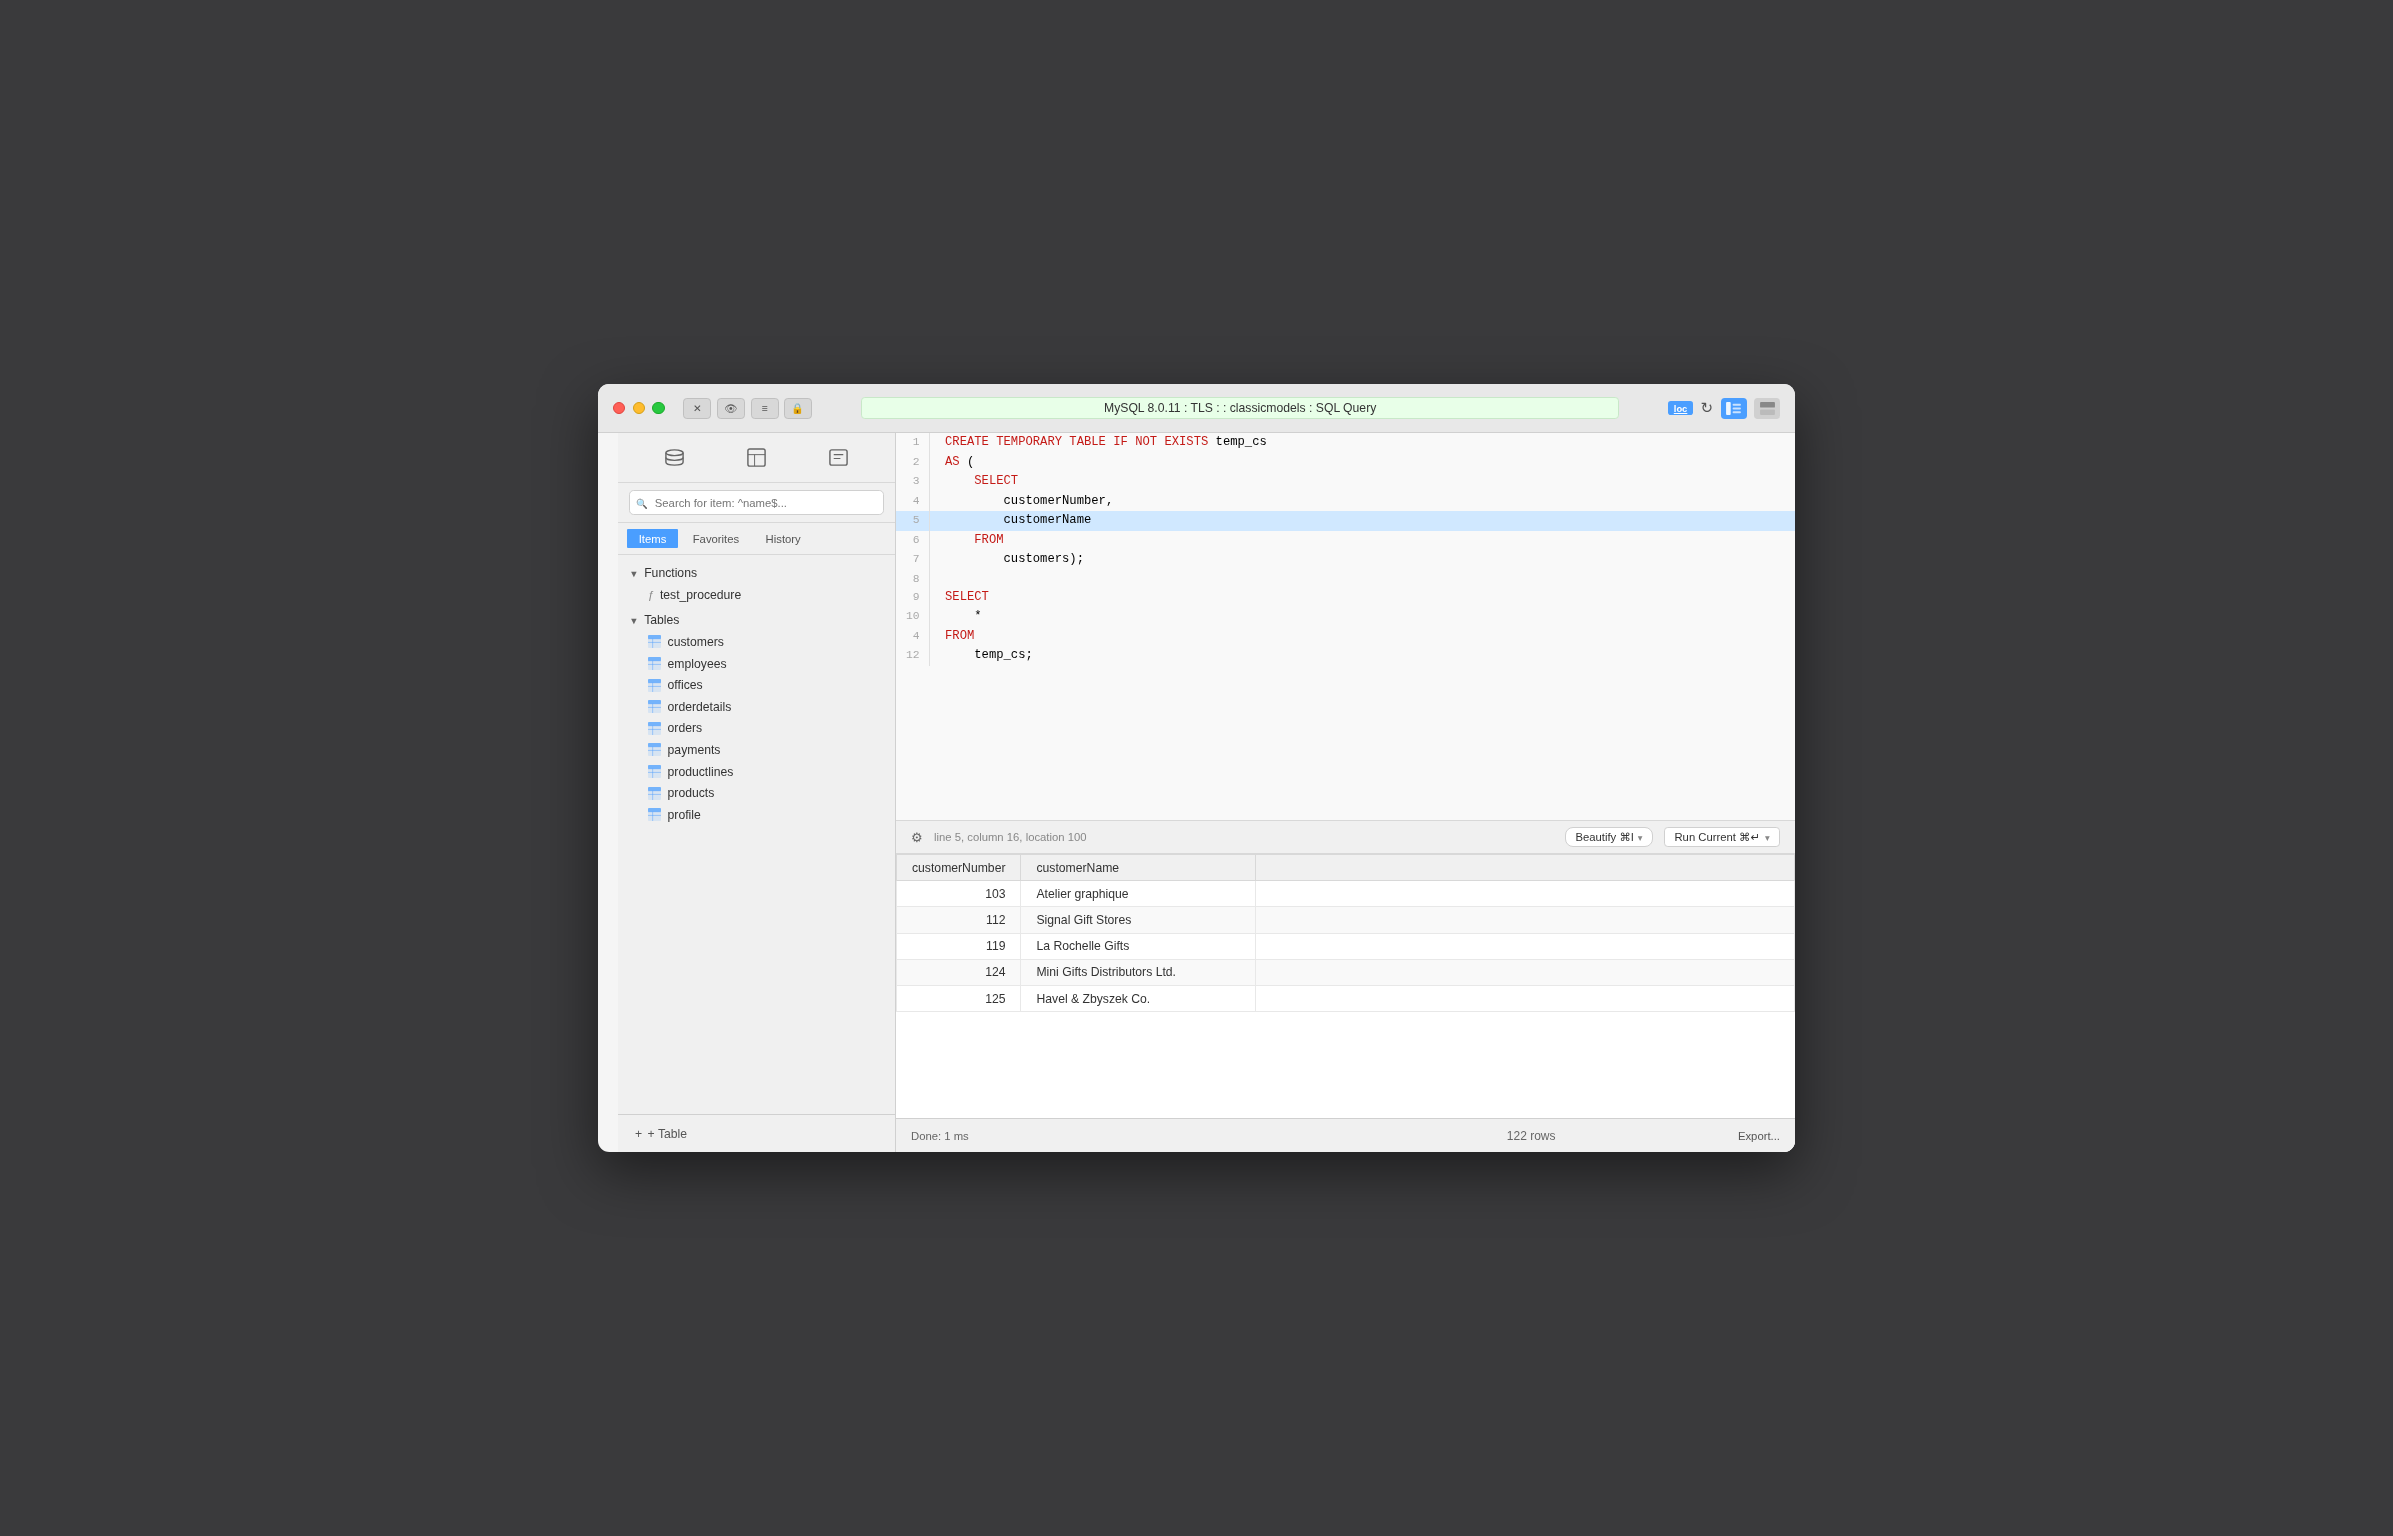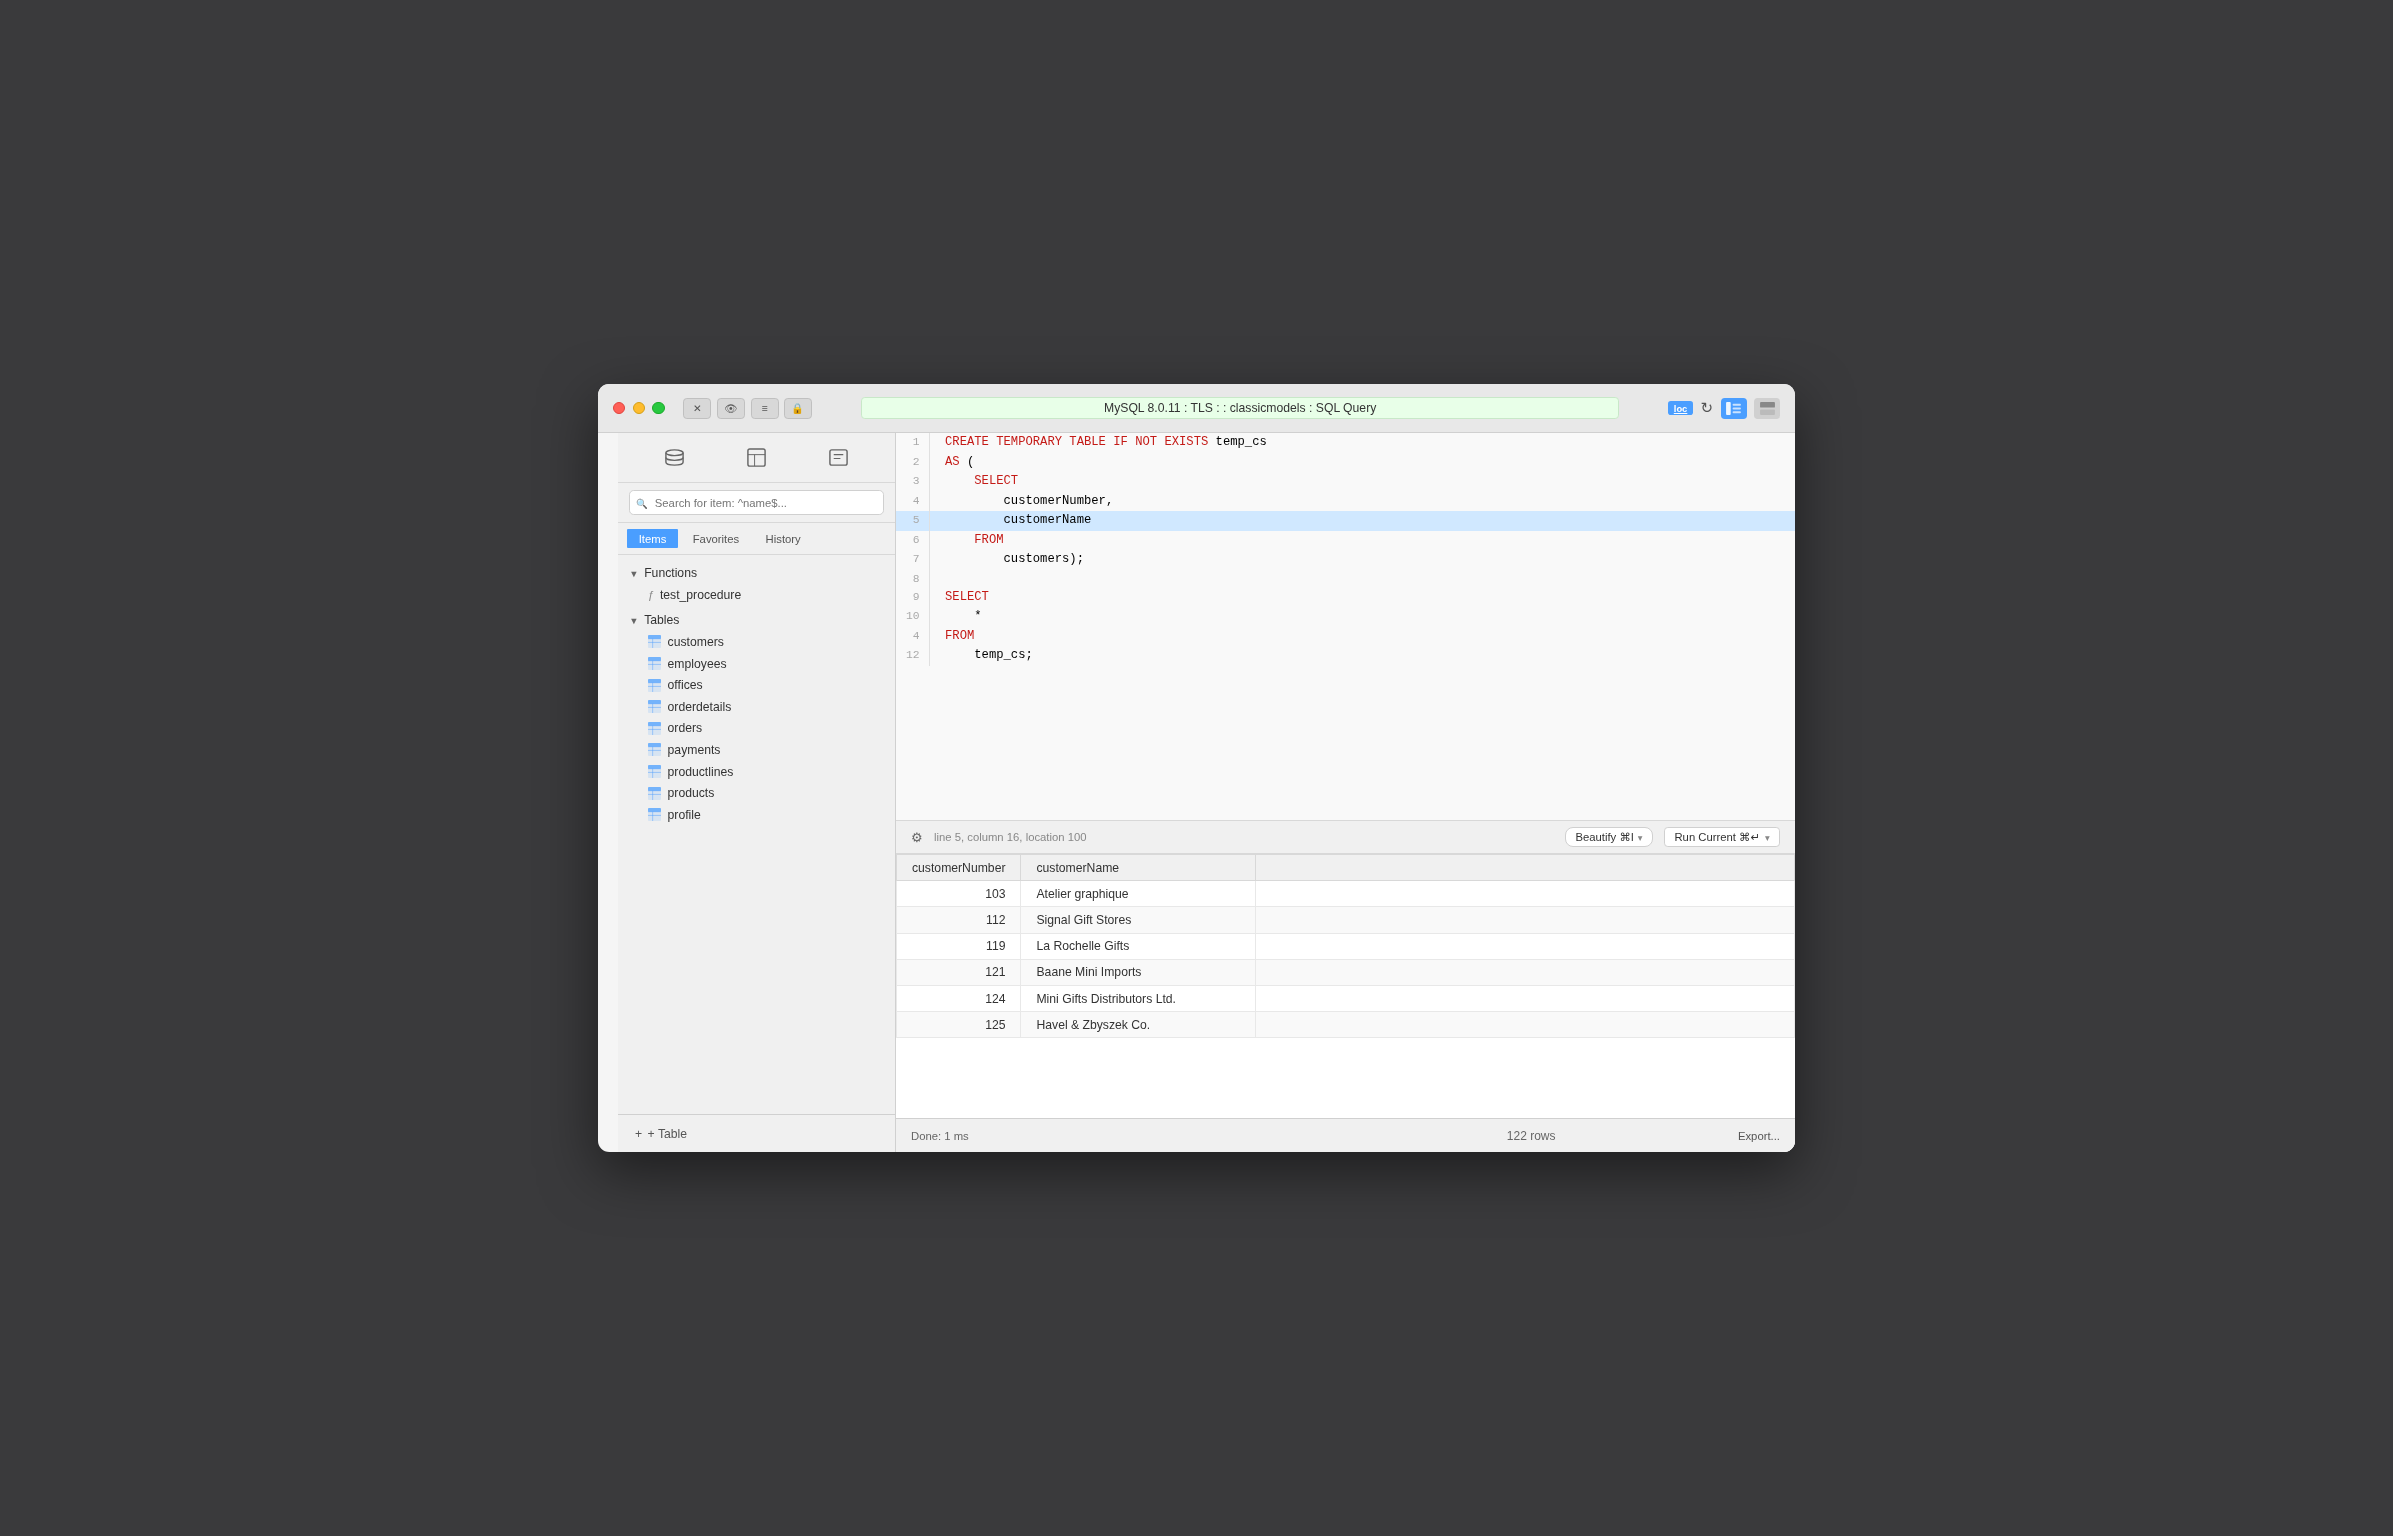--- a/index.html
+++ b/index.html
@@ -719,25 +719,20 @@
     <td class="col-number">112</td>
     <td class="col-name">Signal Gift Stores</td>
     <td></td>
   </tr>
                 <tr>
     <td class="col-number">119</td>
     <td class="col-name">La Rochelle Gifts</td>
     <td></td>
   </tr>
                 <tr>
-    <td class="col-number">121</td>
-    <td class="col-name">Baane Mini Imports</td>
-    <td></td>
-  </tr>
-                <tr>
     <td class="col-number">124</td>
     <td class="col-name">Mini Gifts Distributors Ltd.</td>
     <td></td>
   </tr>
                 <tr>
     <td class="col-number">125</td>
     <td class="col-name">Havel &amp; Zbyszek Co.</td>
     <td></td>
   </tr>
               </tbody>

